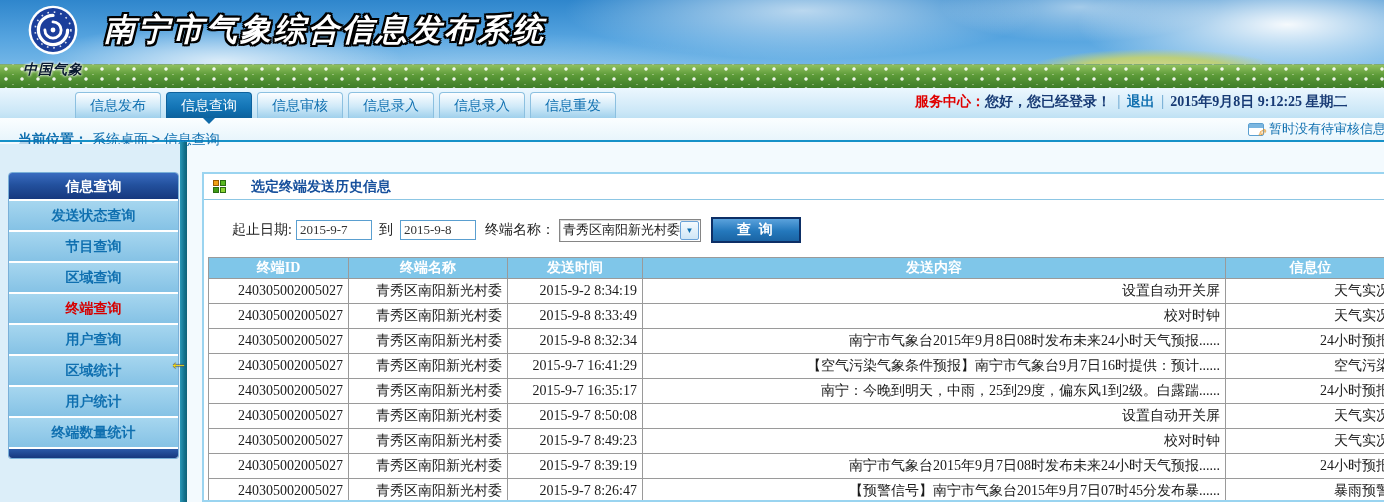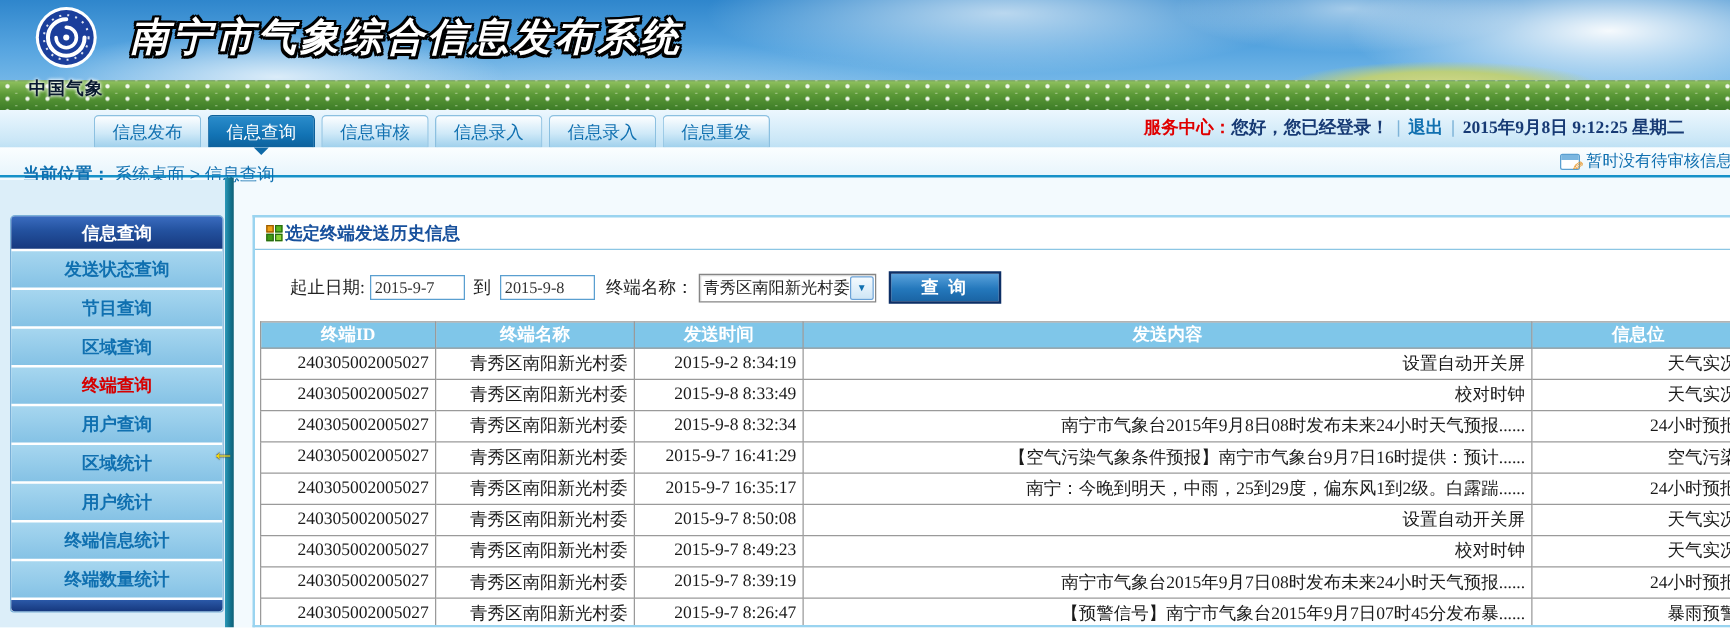--- a/index.html
+++ b/index.html
@@ -20,21 +20,21 @@
   }
   .banner .hill { position:absolute; right:60px; bottom:18px; width:340px; height:40px;
       background:radial-gradient(ellipse 170px 28px at 50% 100%, #d6d98c 0%, #bccf7a 45%, transparent 75%); }
   .banner .grass { position:absolute; left:0; bottom:0; width:100%; height:24px;
       background:
         radial-gradient(circle at 6px 4px, rgba(255,255,255,.9) 1.2px, transparent 2.2px),
         radial-gradient(circle at 13px 11px, rgba(255,255,240,.8) 1px, transparent 2px),
         linear-gradient(180deg,#8fc05e 0%,#5c9a38 45%,#3d7c27 100%);
       background-size:16px 10px,16px 10px,100% 100%;
       border-top:1px solid rgba(255,255,255,.35); }
-  .logo-wrap { position:absolute; left:18px; top:4px; width:70px; text-align:center; z-index:3; }
+  .logo-wrap { position:absolute; left:18px; top:4px; width:70px; text-align:center; z-index:3;font-style:italic; }
   .logo-cn { font-size:14px; font-weight:bold; color:#0a1a30; margin-top:1px;
              text-shadow:0 0 3px #fff,0 0 3px #fff; letter-spacing:1px; }
   .app-title { position:absolute; left:104px; top:9px; z-index:3;
       font-size:31px; font-weight:bold; font-style:italic; letter-spacing:3px; color:#fff;
       text-shadow:-2px -2px 0 #000,2px -2px 0 #000,-2px 2px 0 #000,2px 2px 0 #000,
                   0 -2px 0 #000,0 2px 0 #000,-2px 0 0 #000,2px 0 0 #000; }
 
   
   .navrow { position:absolute; left:0; top:88px; width:1384px; height:30px;
             background:linear-gradient(180deg,#ecf7fe 0%,#cbe7f7 80%,#bfe1f4 100%); }
@@ -82,21 +82,21 @@
 
   
   .divider { position:absolute; left:180px; top:142px; width:7px; height:360px;
              background:linear-gradient(90deg,#2b98b8 0%,#13738f 60%,#0f6076 100%); }
   .collapse-arrow { position:absolute; left:169px; top:352px; z-index:4; font-size:19px; font-weight:bold;
              color:#ffdf00; text-shadow:0 1px 1px #555, 0 -1px 1px #555; cursor:pointer; }
 
   
   .panel { position:absolute; left:202px; top:172px; width:1182px; height:330px; background:#fff;
            border:2px solid #9ad4f0; border-right:none; overflow:hidden; }
-  .panel-head { display:flex; align-items:center; gap:2px; height:26px; padding-left:9px;
+  .panel-head { display:flex; align-items:center; gap:25px; height:26px; padding-left:9px;
                 border-bottom:1px solid #8cc6e4; }
   .grid-ic { display:grid; grid-template-columns:6px 6px; grid-template-rows:6px 6px; gap:1px; }
   .grid-ic span { border:1px solid #2a6c10; }
   .grid-ic .sq-o { background:#f0a014; border-color:#9a5a00; }
   .grid-ic .sq-g1 { background:#58b820; }
   .grid-ic .sq-g2 { background:#3f9a14; }
   .grid-ic .sq-g3 { background:#8cd434; }
   .panel-title { font-size:14px; font-weight:bold; color:#17509c; }
 
   .form-row { display:flex; align-items:center; margin:17px 0 0 28px; font-size:14px; color:#222; }
@@ -175,21 +175,20 @@
 <div class="sidebar">
   <div class="sb-head">信息查询</div>
   <div id="sb-items">
       <div class="sb-item">发送状态查询</div>
       <div class="sb-item">节目查询</div>
       <div class="sb-item">区域查询</div>
       <div class="sb-item active">终端查询</div>
       <div class="sb-item">用户查询</div>
       <div class="sb-item">区域统计</div>
       <div class="sb-item">用户统计</div>
-      <div class="sb-item">终端信息统计</div>
       <div class="sb-item">终端数量统计</div>
     </div>
   <div class="sb-foot"></div>
 </div>
 
 <div class="divider"></div>
 <div class="collapse-arrow">←</div>
 
 <div class="panel">
   <div class="panel-head">

